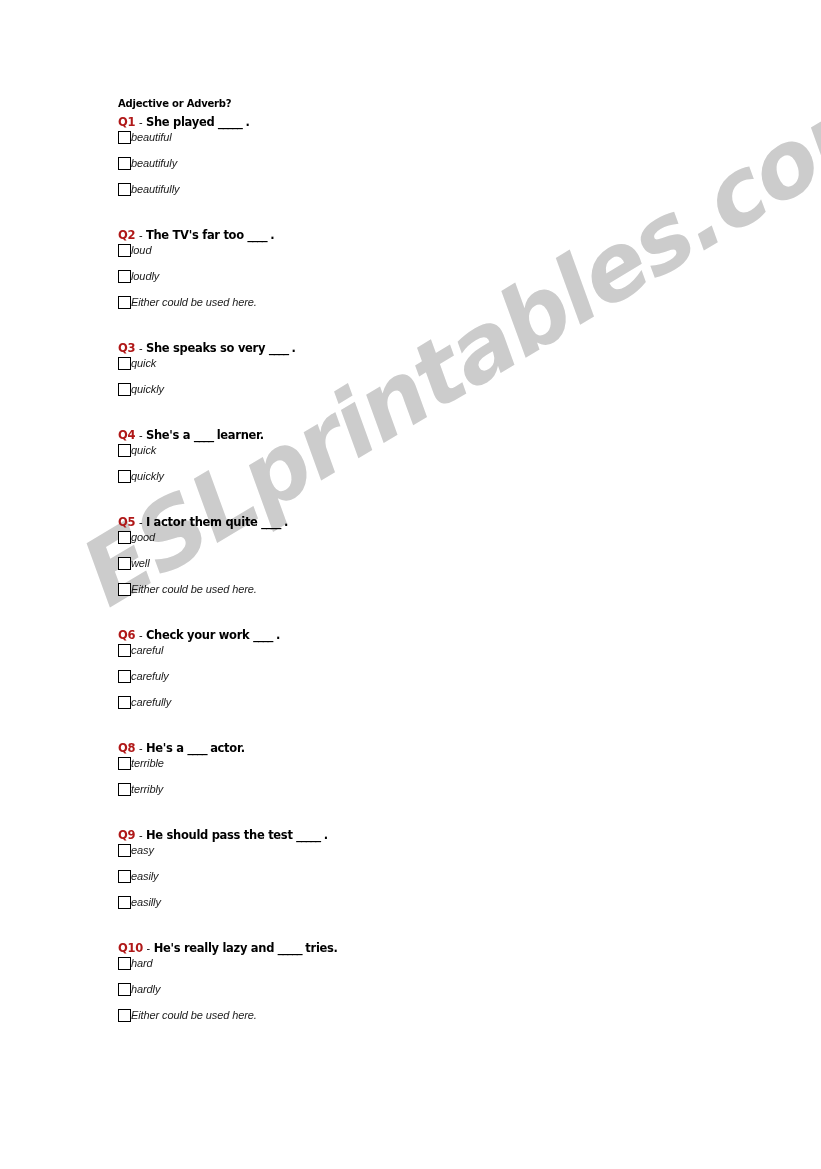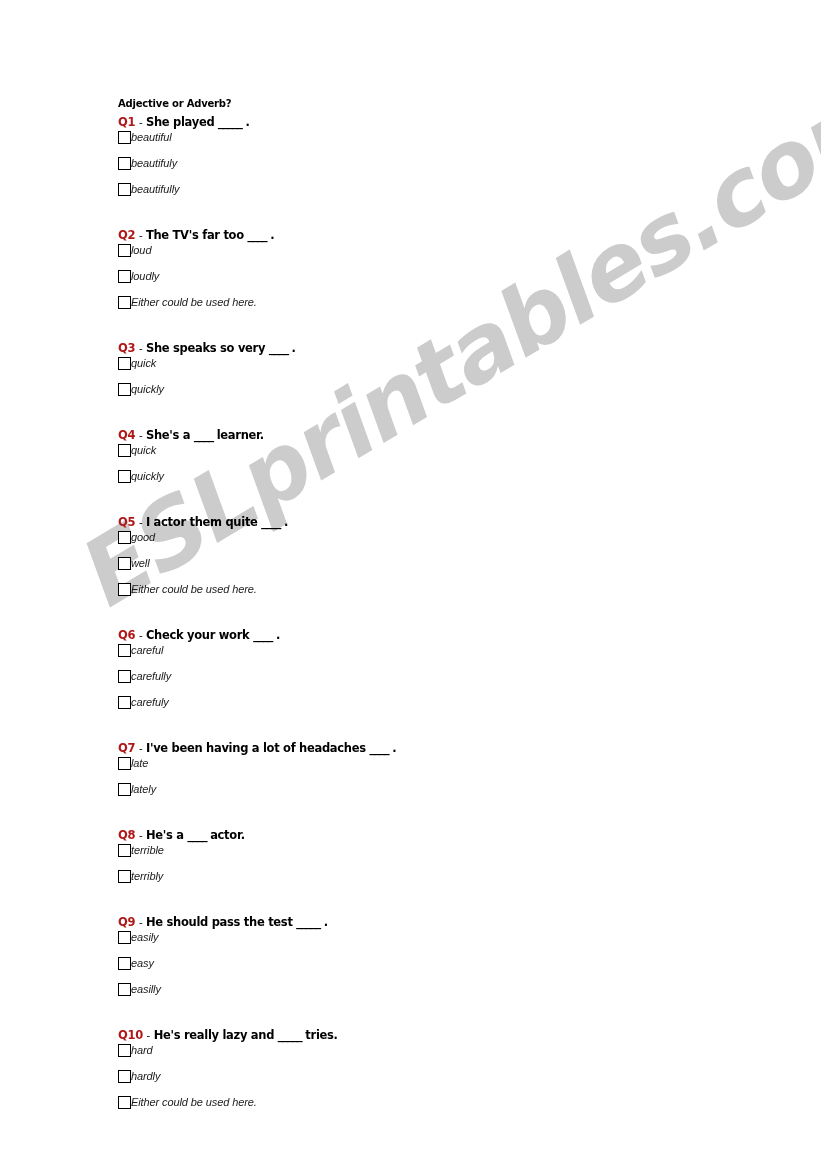--- a/index.html
+++ b/index.html
@@ -192,58 +192,47 @@
           </div>
         </div>
         <div class="q-block">
           <div class="question"><span class="q-num">Q6</span> <span class="q-dash">-</span> <span>Check your work</span> <span class="q-blank">____</span> <span>.</span></div>
           <div class="option">
             <span class="checkbox"></span>
             <span class="option-label">careful</span>
           </div>
           <div class="option">
             <span class="checkbox"></span>
+            <span class="option-label">carefuly</span>
+          </div>
+          <div class="option">
+            <span class="checkbox"></span>
             <span class="option-label">carefully</span>
           </div>
-          <div class="option">
-            <span class="checkbox"></span>
-            <span class="option-label">carefuly</span>
-          </div>
-        </div>
-        <div class="q-block">
-          <div class="question"><span class="q-num">Q7</span> <span class="q-dash">-</span> <span>I've been having a lot of headaches</span> <span class="q-blank">____</span> <span>.</span></div>
-          <div class="option">
-            <span class="checkbox"></span>
-            <span class="option-label">late</span>
-          </div>
-          <div class="option">
-            <span class="checkbox"></span>
-            <span class="option-label">lately</span>
-          </div>
         </div>
         <div class="q-block">
           <div class="question"><span class="q-num">Q8</span> <span class="q-dash">-</span> <span>He's a</span> <span class="q-blank">____</span> <span>actor.</span></div>
           <div class="option">
             <span class="checkbox"></span>
             <span class="option-label">terrible</span>
           </div>
           <div class="option">
             <span class="checkbox"></span>
             <span class="option-label">terribly</span>
           </div>
         </div>
         <div class="q-block">
           <div class="question"><span class="q-num">Q9</span> <span class="q-dash">-</span> <span>He should pass the test</span> <span class="q-blank">_____</span> <span>.</span></div>
           <div class="option">
             <span class="checkbox"></span>
+            <span class="option-label">easy</span>
+          </div>
+          <div class="option">
+            <span class="checkbox"></span>
             <span class="option-label">easily</span>
-          </div>
-          <div class="option">
-            <span class="checkbox"></span>
-            <span class="option-label">easy</span>
           </div>
           <div class="option">
             <span class="checkbox"></span>
             <span class="option-label">easilly</span>
           </div>
         </div>
         <div class="q-block">
           <div class="question"><span class="q-num">Q10</span> <span class="q-dash">-</span> <span>He's really lazy and</span> <span class="q-blank">_____</span> <span>tries.</span></div>
           <div class="option">
             <span class="checkbox"></span>

